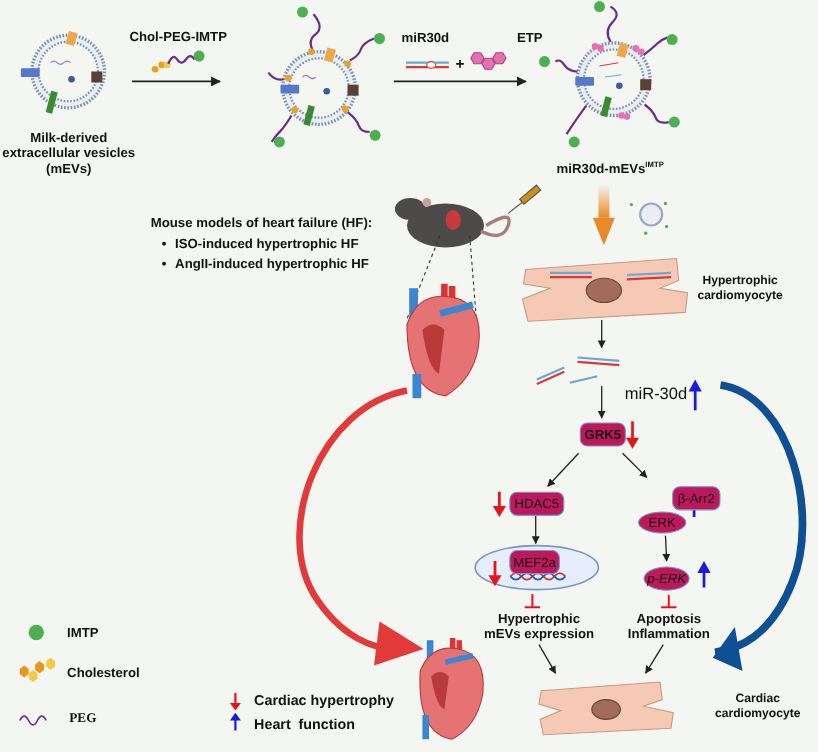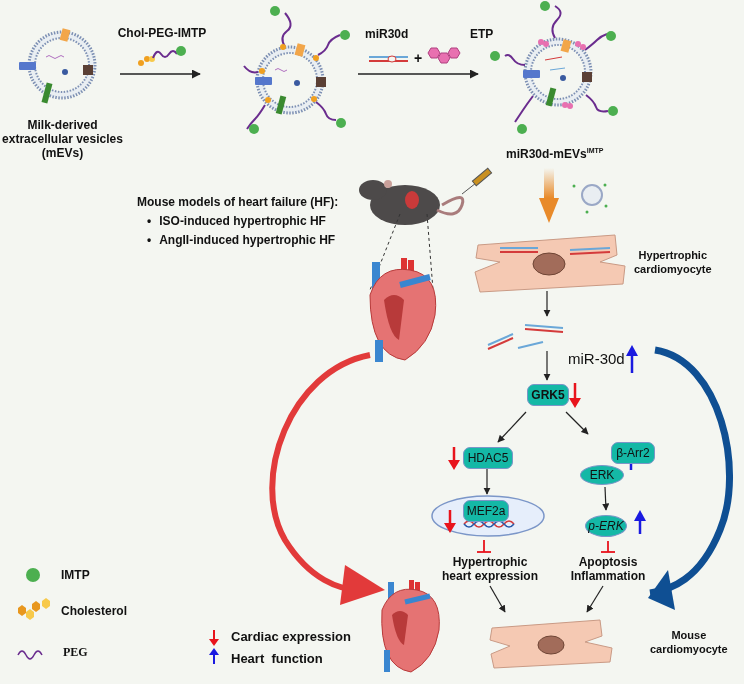--- a/index.html
+++ b/index.html
@@ -1,19 +1,19 @@
 <!DOCTYPE html>
 <html><head>
 <meta charset="utf-8">
 <style>
   html,body{margin:0;padding:0;}
   body{width:744px;height:684px;background:#f4f6f1;position:relative;overflow:hidden;font-family:"Liberation Sans",sans-serif;color:#111;}
   .abs{position:absolute;}
   .lbl{position:absolute;font-weight:bold;font-size:12px;text-align:center;line-height:14px;white-space:nowrap;}
-  .box{position:absolute;background:#14b8a6;border:1.5px solid #7b96c8;border-radius:7px;font-size:12px;text-align:center;color:#111;}
+  .box{position:absolute;background:#be185d;border:1.5px solid #7b96c8;border-radius:7px;font-size:12px;text-align:center;color:#111;}
   svg{position:absolute;left:0;top:0;}
   .legend-text{position:absolute;font-weight:bold;font-size:12px;}
   .models{position:absolute;left:137px;top:193px;font-size:12px;font-weight:bold;line-height:19px;}
   .models ul{margin:0;padding:0 0 0 10px;list-style:none;}
   .models li::before{content:"•";margin-right:8px;}
 </style>
 </head>
 <body>
 
 <svg width="744" height="684" viewBox="0 0 744 684">
@@ -279,38 +279,38 @@
     <li>ISO-induced hypertrophic HF</li>
     <li>AngII-induced hypertrophic HF</li>
   </ul>
 </div>
 
 <div class="lbl" style="left:634px;top:248px;font-size:11px;">
   <div>Hypertrophic</div>
   <div>cardiomyocyte</div>
 </div>
 <div class="lbl" style="left:650px;top:628px;font-size:11px;">
-  <div>Mouse</div>
+  <div>Cardiac</div>
   <div>cardiomyocyte</div>
 </div>
 
 <div class="abs" style="left:568px;top:350px;font-size:15px;">miR-30d</div>
 <div class="box" style="left:527px;top:384px;width:40px;height:20px;line-height:20px;font-weight:bold;">GRK5</div>
 <div class="box" style="left:463px;top:447px;width:48px;height:20px;line-height:20px;">HDAC5</div>
 <div class="box" style="left:463px;top:500px;width:44px;height:20px;line-height:20px;">MEF2a</div>
 <div class="box" style="left:580px;top:442px;width:42px;height:20px;line-height:20px;margin-left:31px;">β-Arr2</div>
 <div class="box" style="left:580px;top:465px;width:42px;height:18px;line-height:18px;border-radius:50%;">ERK</div>
 <div class="box" style="left:585px;top:515px;width:40px;height:20px;line-height:20px;border-radius:50%;font-style:italic;">p-ERK</div>
 
 <div class="lbl" style="left:440px;top:555px;width:100px;">
   <div>Hypertrophic</div>
-  <div>heart expression</div>
+  <div>mEVs expression</div>
 </div>
 <div class="lbl" style="left:563px;top:555px;width:90px;">
   <div>Apoptosis</div>
   <div>Inflammation</div>
 </div>
 
 <div class="legend-text" style="left:61px;top:568px;">IMTP</div>
 <div class="legend-text" style="left:61px;top:604px;">Cholesterol</div>
 <div class="legend-text" style="left:63px;top:645px;font-family:Liberation Serif, serif;">PEG</div>
-<div class="legend-text" style="left:231px;top:629px;font-size:13px;">Cardiac expression</div>
+<div class="legend-text" style="left:231px;top:629px;font-size:13px;">Cardiac hypertrophy</div>
 <div class="legend-text" style="left:231px;top:651px;font-size:13px;white-space:pre;">Heart  function</div>
 
 </body></html>

